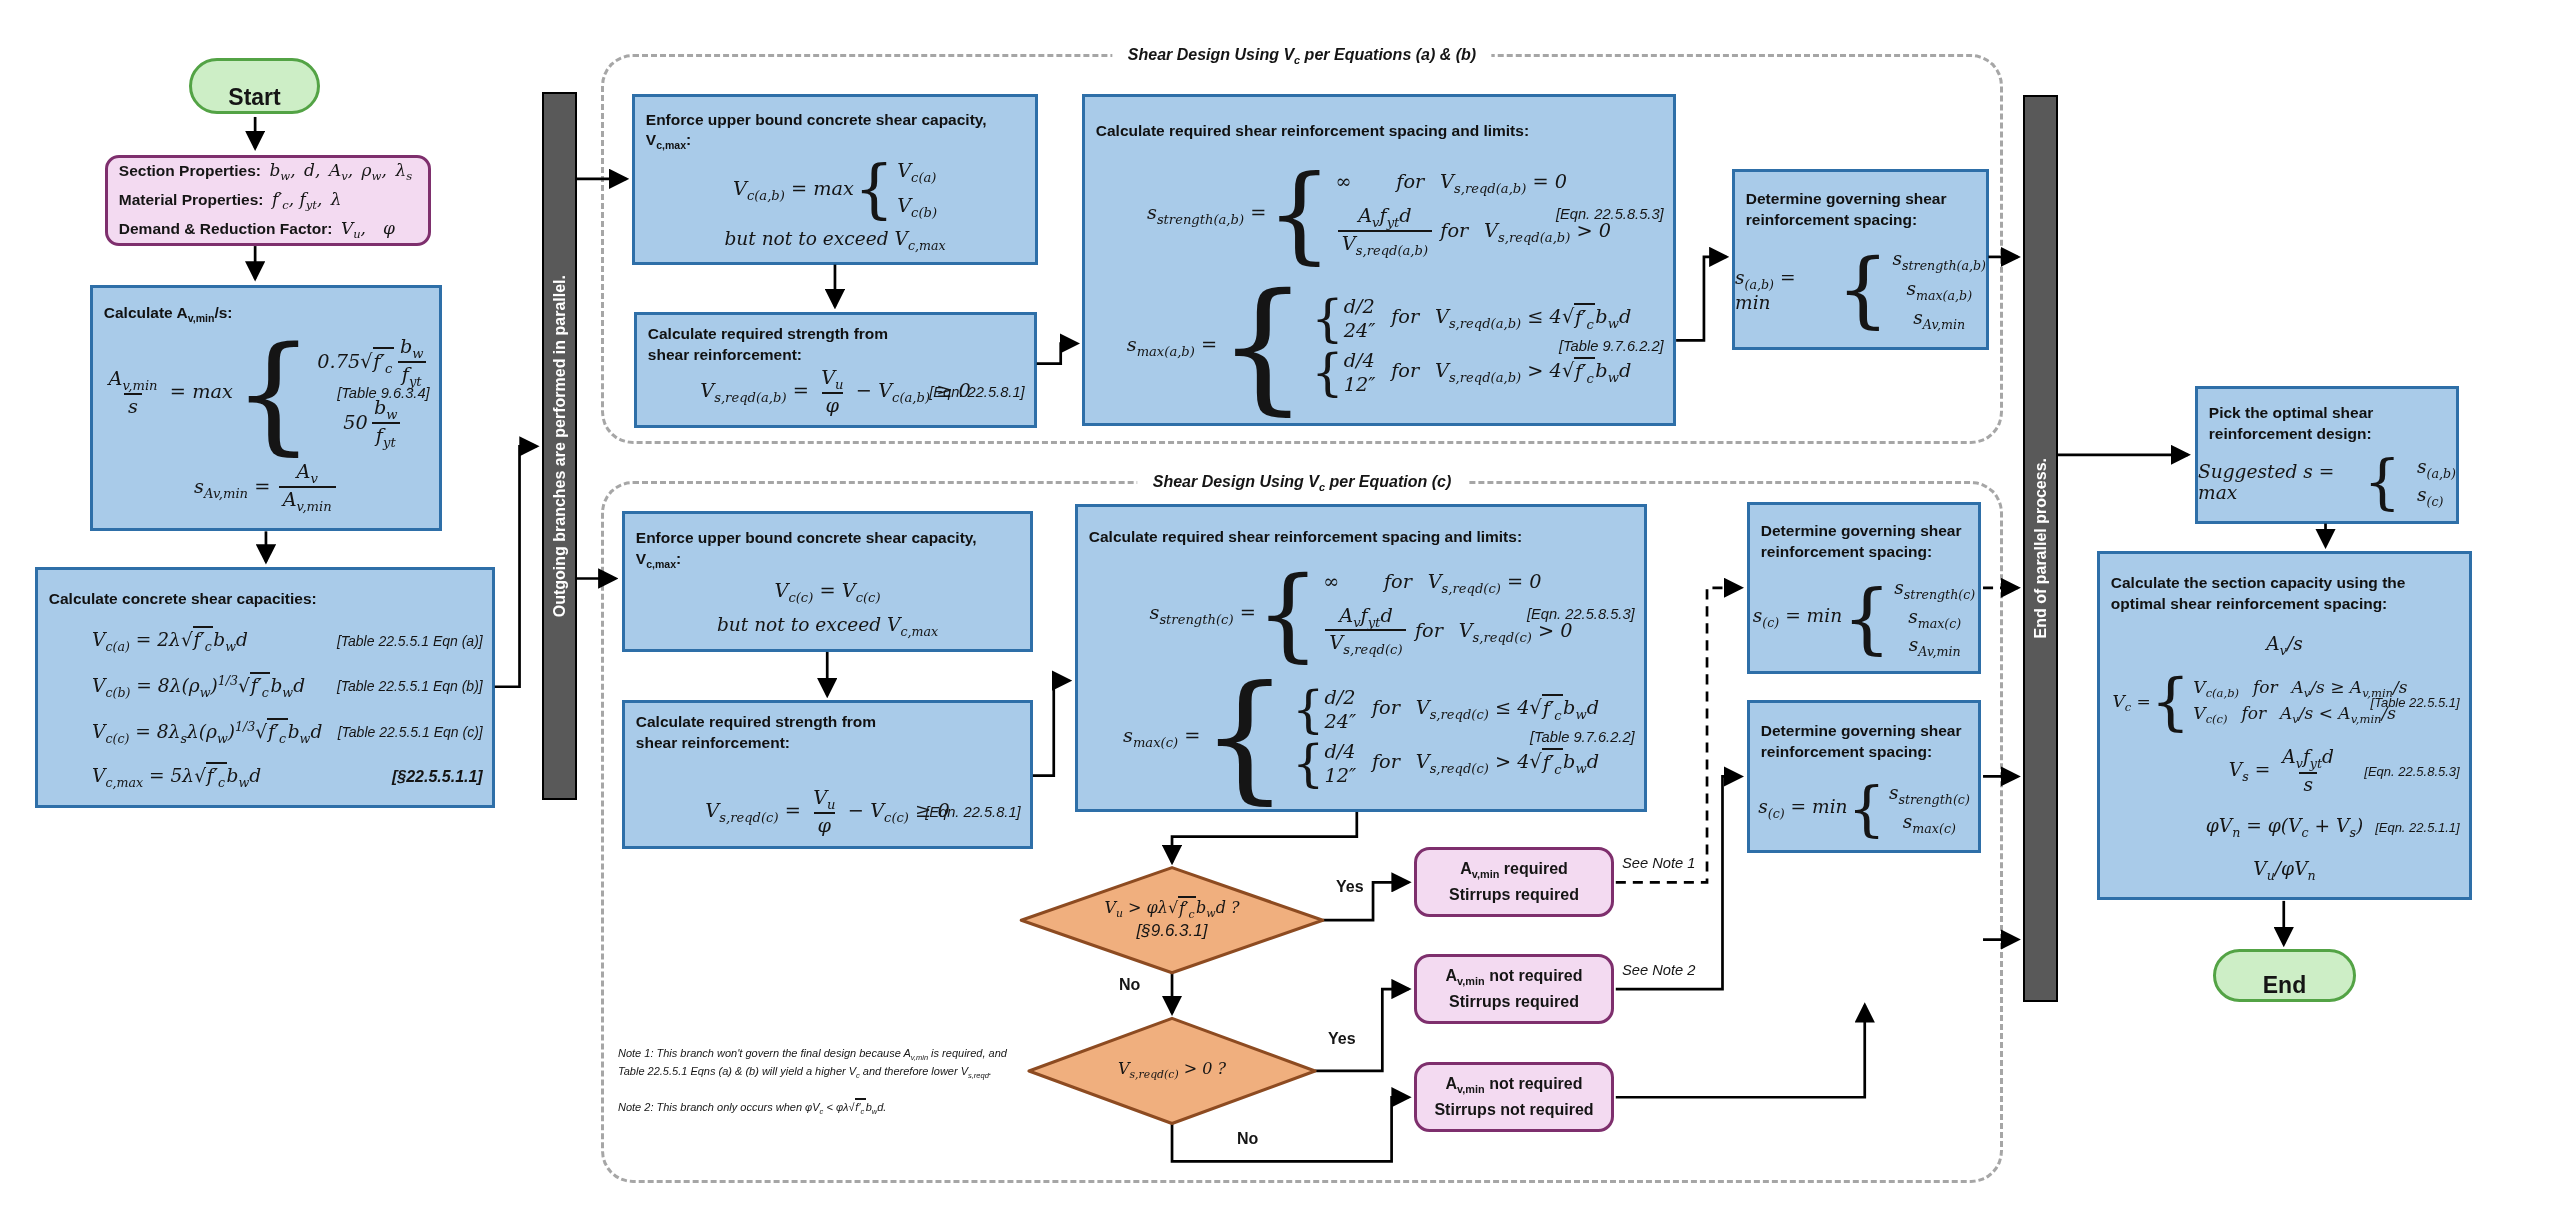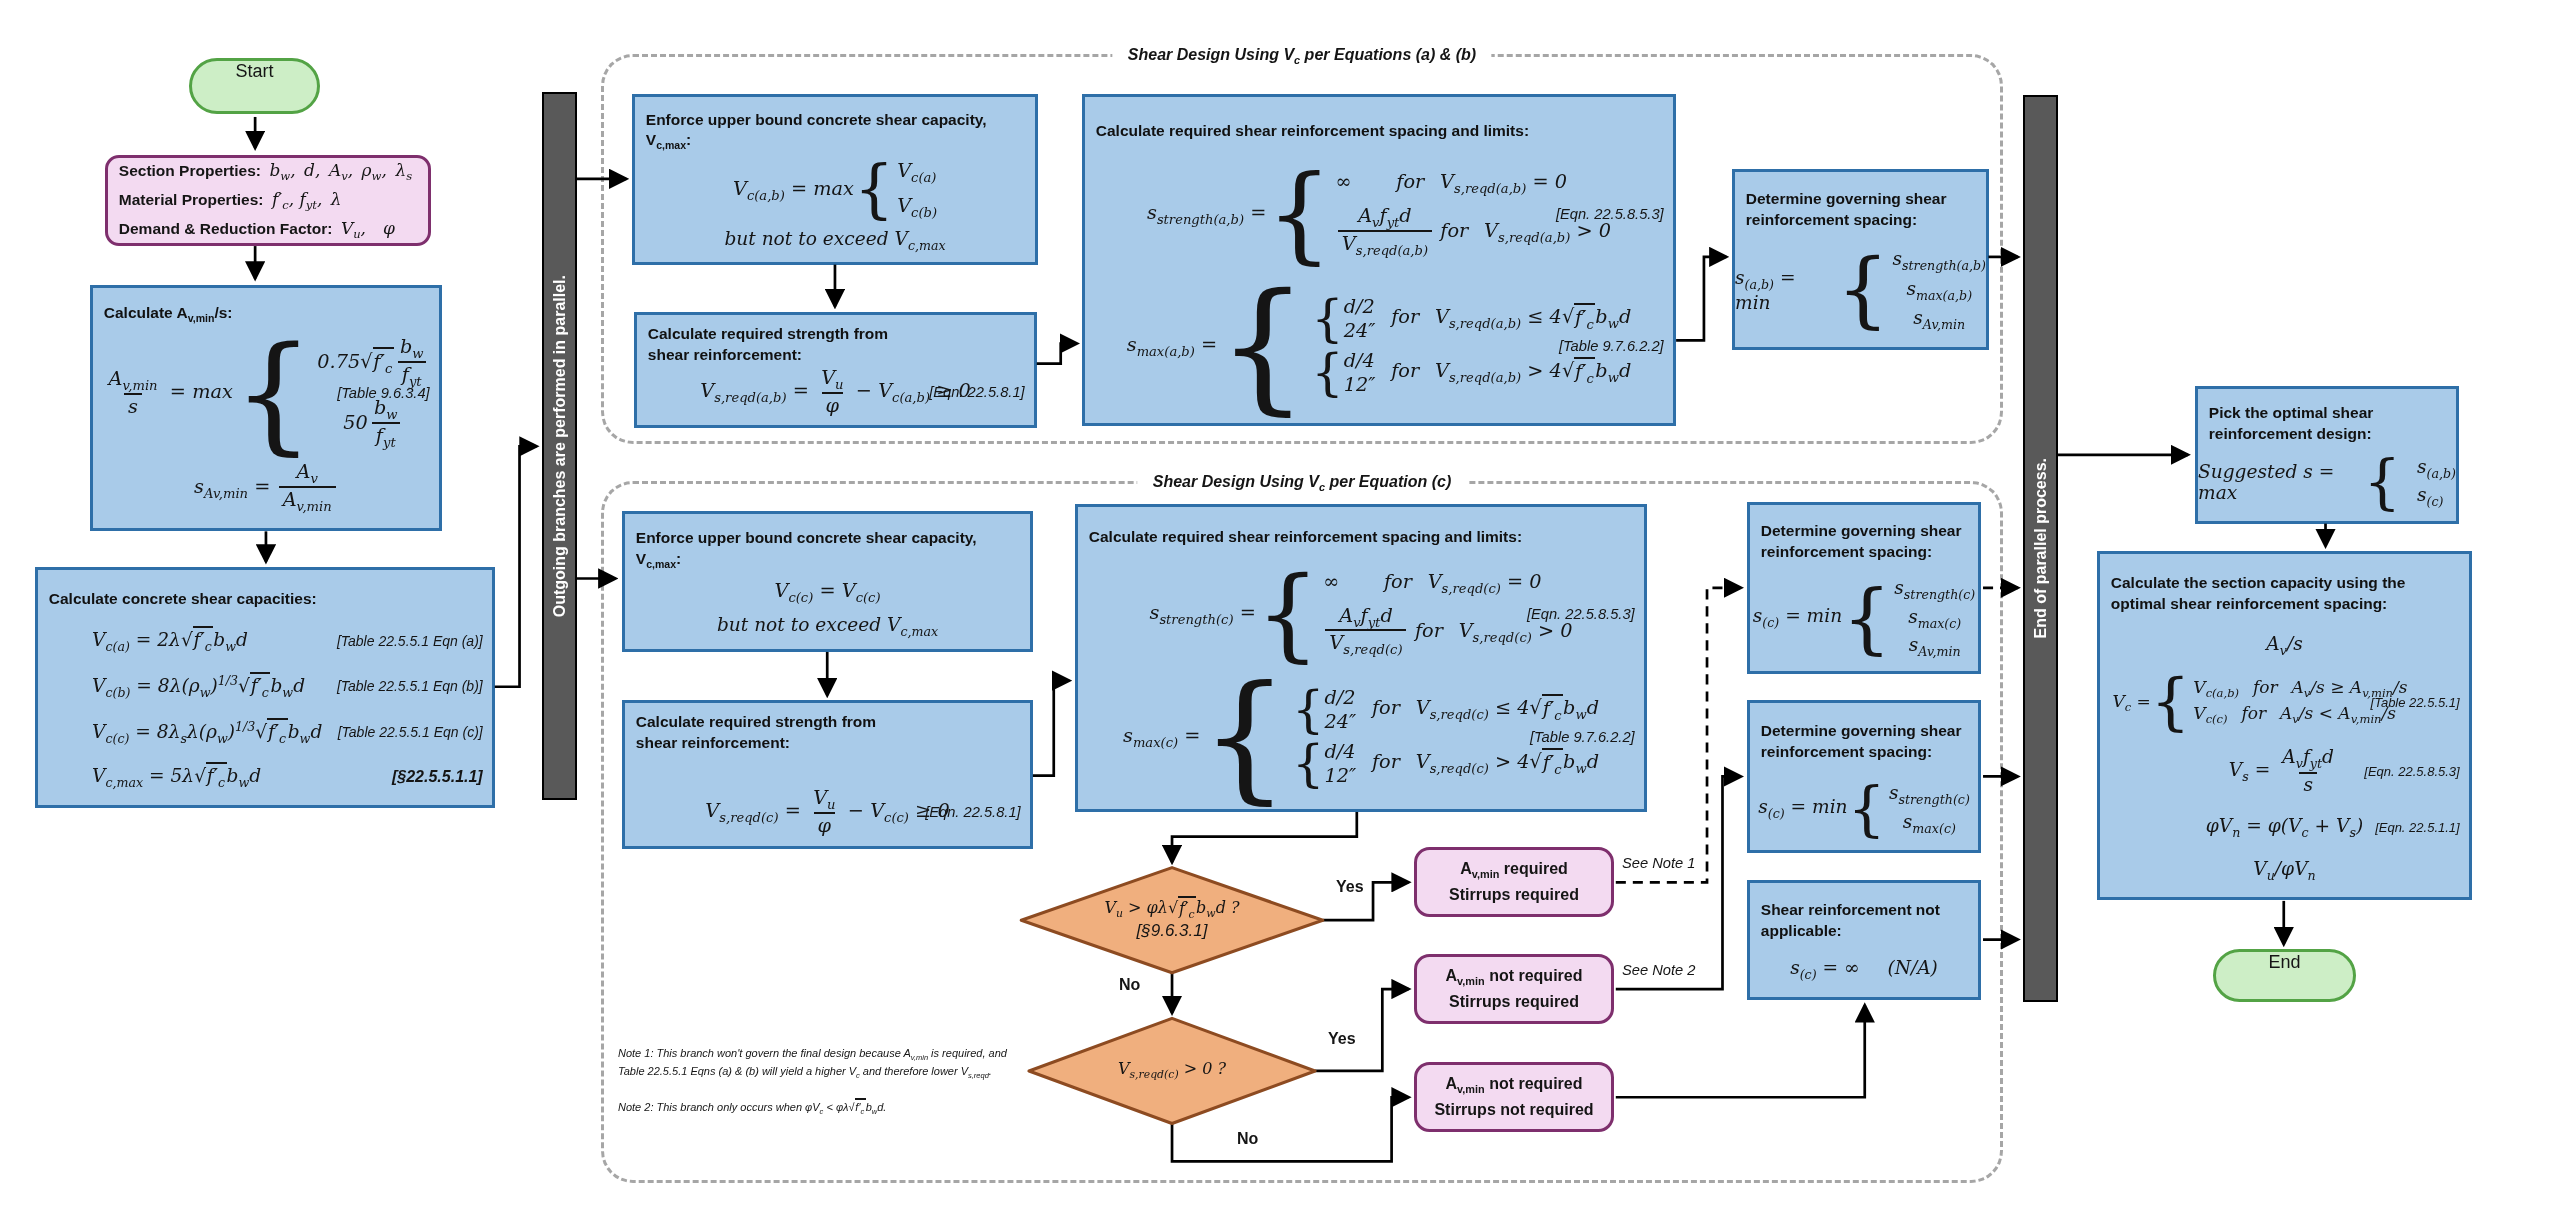--- a/index.html
+++ b/index.html
@@ -4,22 +4,22 @@
 <style>
   html,body{margin:0;padding:0;background:#fff;}
   #canvas{position:relative;width:2576px;height:1232px;background:#fff;
           font-family:"Liberation Sans",sans-serif;color:#151515;overflow:hidden;}
   
   .box{position:absolute;background:var(--blue_fill);border:3.1px solid var(--blue_border);
        box-sizing:border-box;display:flex;flex-direction:column;}
   .btitle{font-weight:bold;font-size:15.5px;line-height:1.35;padding:9.3px 10.8px 0 10.8px;color:#111;}
   .btitle .narrow{display:block;max-width:255px;}
   .pill{position:absolute;background:var(--green_fill);border:3.1px solid var(--green_border);
-        border-radius:31px;display:flex;align-items:flex-start;justify-content:center;
-        font-weight:normal;font-size:18px;box-sizing:border-box;}
+        border-radius:31px;display:flex;align-items:flex-end;justify-content:center;
+        font-weight:bold;font-size:23px;box-sizing:border-box;}
   .pinkbox{position:absolute;background:var(--pink_fill);border:3.1px solid var(--pink_border);
         border-radius:15.5px;display:flex;flex-direction:column;align-items:center;justify-content:center;
         font-weight:bold;font-size:16px;line-height:1.45;box-sizing:border-box;text-align:center;}
   .container{position:absolute;border:3.1px dashed #a6a6a6;border-radius:32px;box-sizing:border-box;}
   .ctitle{position:absolute;top:0;left:50%;transform:translate(-50%,-55%);background:#fff;
           padding:0 15.5px;font-weight:bold;font-style:italic;font-size:16px;white-space:nowrap;}
   .bar{position:absolute;background:var(--bar_fill);border:2.3px solid #000;color:#fff;
        display:flex;align-items:center;justify-content:center;box-sizing:border-box;}
   .bar span{writing-mode:vertical-rl;transform:rotate(180deg);font-weight:bold;font-size:16px;white-space:nowrap;}
   
@@ -310,26 +310,20 @@
     <div class="btitle">Determine governing shear reinforcement spacing:</div>
     <div class="eqline">
       <span class="math m24">s<sub>(c)</sub> = min</span>
       <span class="csbrace" style="font-size:60px;">{</span>
       <span class="math m24 cs-col ctr" style="gap:2.3px;">
           <span class="cs-row">s<sub>strength(c)</sub></span>
           <span class="cs-row">s<sub>max(c)</sub></span>
         </span>
     </div>
   </div>
-  <div class="box" style="left:1747px;top:880px;width:234px;height:120px;justify-content:space-around;padding-bottom:7.7px;">
-    <div class="btitle">Shear reinforcement not applicable:</div>
-    <div class="eqline">
-        <span class="math m24">s<sub>(c)</sub> = ∞  (N/A)</span>
-      </div>
-  </div>
 
   <div class="notes" style="left:618px;top:1045px;width:417px;">
     <div style="margin-bottom:17px;">Note 1: This branch won't govern the final design because A<sub>v,min</sub> is required, and Table 22.5.5.1 Eqns (a) &amp; (b) will yield a higher V<sub>c</sub> and therefore lower V<sub>s,reqd</sub>.</div>
     <div>Note 2: This branch only occurs when φV<sub>c</sub> &lt; φλ<span class="sq">√<span class="rad">f′<sub>c</sub></span></span>b<sub>w</sub>d.</div>
   </div>
 
   <div class="box" style="left:2195px;top:386px;width:264px;height:138px;justify-content:space-around;padding-bottom:6.2px;">
     <div class="btitle">Pick the optimal shear reinforcement design:</div>
     <div class="eqline">
       <span class="math m24">Suggested s = max</span>

